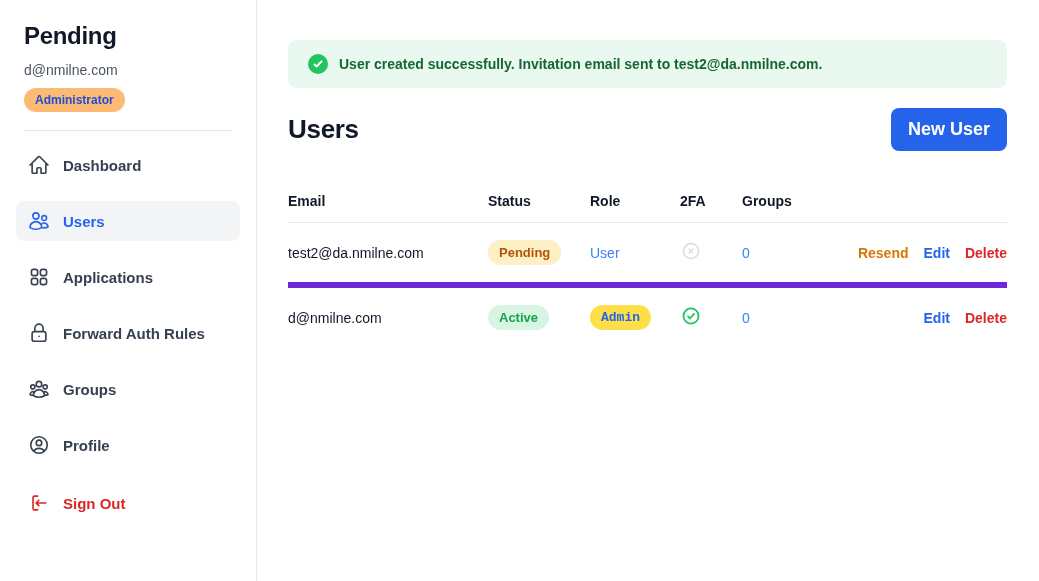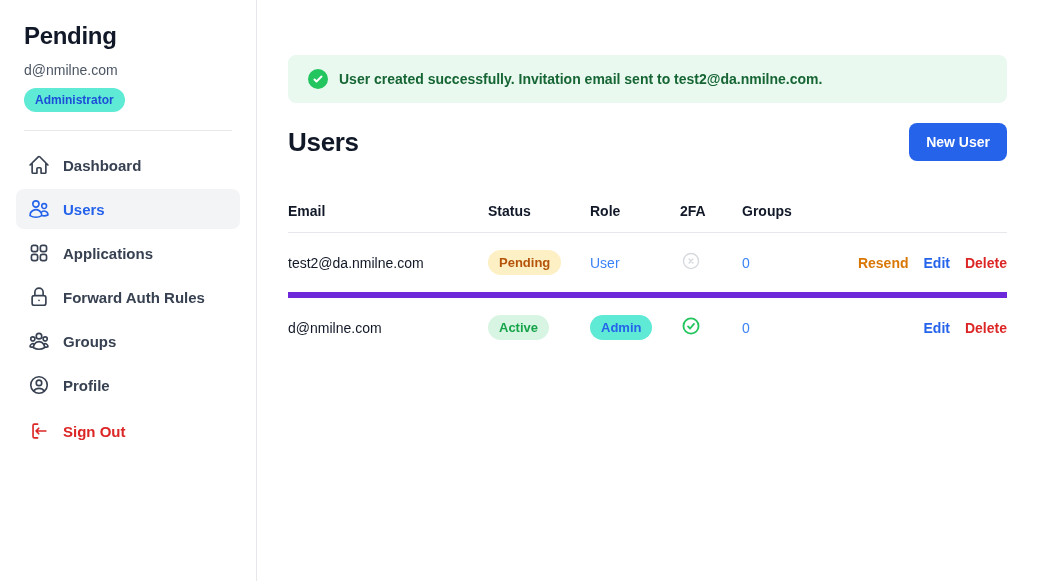--- a/index.html
+++ b/index.html
@@ -15,62 +15,62 @@
   .sidebar {
     width: 257px; min-width: 257px; height: 100%;
     border-right: 1px solid #e5e7eb;
     padding: 22px 16px;
     background: #ffffff;
   }
   .brand { font-size: 24px; font-weight: 700; color: #111827; margin: 0 8px; letter-spacing: -0.3px; }
   .account-email { font-size: 14px; color: #4b5563; margin: 12px 8px 0 8px; }
   .admin-badge {
     display: inline-block; margin: 10px 8px 0 8px;
-    background: #5eead4; color: #1d4ed8;
+    background: #fdba74; color: #1d4ed8;
     font-size: 12px; font-weight: 600;
     padding: 5px 11px; border-radius: 999px;
   }
   .side-divider { border: none; border-top: 1px solid #e5e7eb; margin: 18px 8px 14px 8px; }
-  .nav { display: flex; flex-direction: column; gap: 4px; }
+  .nav { display: flex; flex-direction: column; gap: 16px; }
   .nav-item {
     display: flex; align-items: center; gap: 13px;
     padding: 9px 12px; border-radius: 8px;
     font-size: 15px; font-weight: 600; color: #374151;
     cursor: pointer;
   }
   .nav-item .nav-icon { width: 22px; height: 22px; display: inline-flex; color: #374151; flex: none; }
   .nav-item .nav-icon svg { width: 22px; height: 22px; }
   .nav-item.active { background: #f3f4f6; color: #2563eb; }
   .nav-item.active .nav-icon { color: #2563eb; }
   .nav-item.danger { color: #dc2626; margin-top: 2px; }
   .nav-item.danger .nav-icon { color: #dc2626; }
 
   
-  .main { flex: 1; padding: 55px 32px 0 31px; }
+  .main { flex: 1; padding: 40px 32px 0 31px; }
 
   .banner {
     display: flex; align-items: center; gap: 11px;
     background: #e9f9ef; border-radius: 8px;
     padding: 14px 20px; height: 48px;
   }
   .banner-check {
     width: 20px; height: 20px; border-radius: 50%;
     background: #22c55e; display: inline-flex;
     align-items: center; justify-content: center; flex: none;
   }
   .banner-check svg { width: 12px; height: 12px; }
   .banner-text { font-size: 14px; font-weight: 600; color: #166534; }
 
   .page-header { display: flex; align-items: center; justify-content: space-between; margin-top: 20px; }
   .page-title { font-size: 26px; font-weight: 700; color: #111827; letter-spacing: -0.3px; }
   .page-subtitle { font-size: 14px; color: #4b5563; margin-top: 10px; }
   .new-user-btn {
     background: #2563eb; color: #ffffff; border: none;
     font-family: "Liberation Sans", sans-serif;
-    font-size: 14px; font-weight: 700;
+    font-size: 18px; font-weight: 700;
     padding: 11px 17px; border-radius: 8px; cursor: pointer;
   }
 
   
   table.users-table { width: 100%; border-collapse: collapse; margin-top: 42px; }
   .users-table th {
     text-align: left; font-size: 14px; font-weight: 700; color: #111827;
     padding: 0 0 13px 0; border-bottom: 1px solid #e5e7eb;
   }
   .users-table td {
@@ -79,21 +79,21 @@
   }
   .users-table tr:last-child td { border-bottom: none; }
   .cell-email { color: #111827; font-weight: 500; }
   .cell-muted { color: #3b82f6; }
   .pill {
     display: inline-block; font-size: 13px; font-weight: 600;
     padding: 5px 11px; border-radius: 999px;
   }
   .pill.pending { background: #fdf0c5; color: #b45309; }
   .pill.active  { background: #d8f5e3; color: #16a34a; }
-  .pill.admin   { background: #5eead4; color: #2563eb; }
+  .pill.admin   { background: #fde047; color: #2563eb; font-family: Liberation Mono, monospace; }
   .twofa-icon { width: 22px; height: 22px; display: inline-flex; }
   .twofa-icon svg { width: 22px; height: 22px; }
   .twofa-icon.disabled { color: #d6dade; }
   .twofa-icon.enabled { color: #22c55e; }
   .actions-cell { text-align: right; white-space: nowrap; }
   .action-link { font-weight: 600; font-size: 14px; text-decoration: none; margin-left: 15px; cursor: pointer; }
   .action-link.resend { color: #d97706; }
   .action-link.edit { color: #2563eb; }
   .action-link.delete { color: #dc2626; }
 </style>

